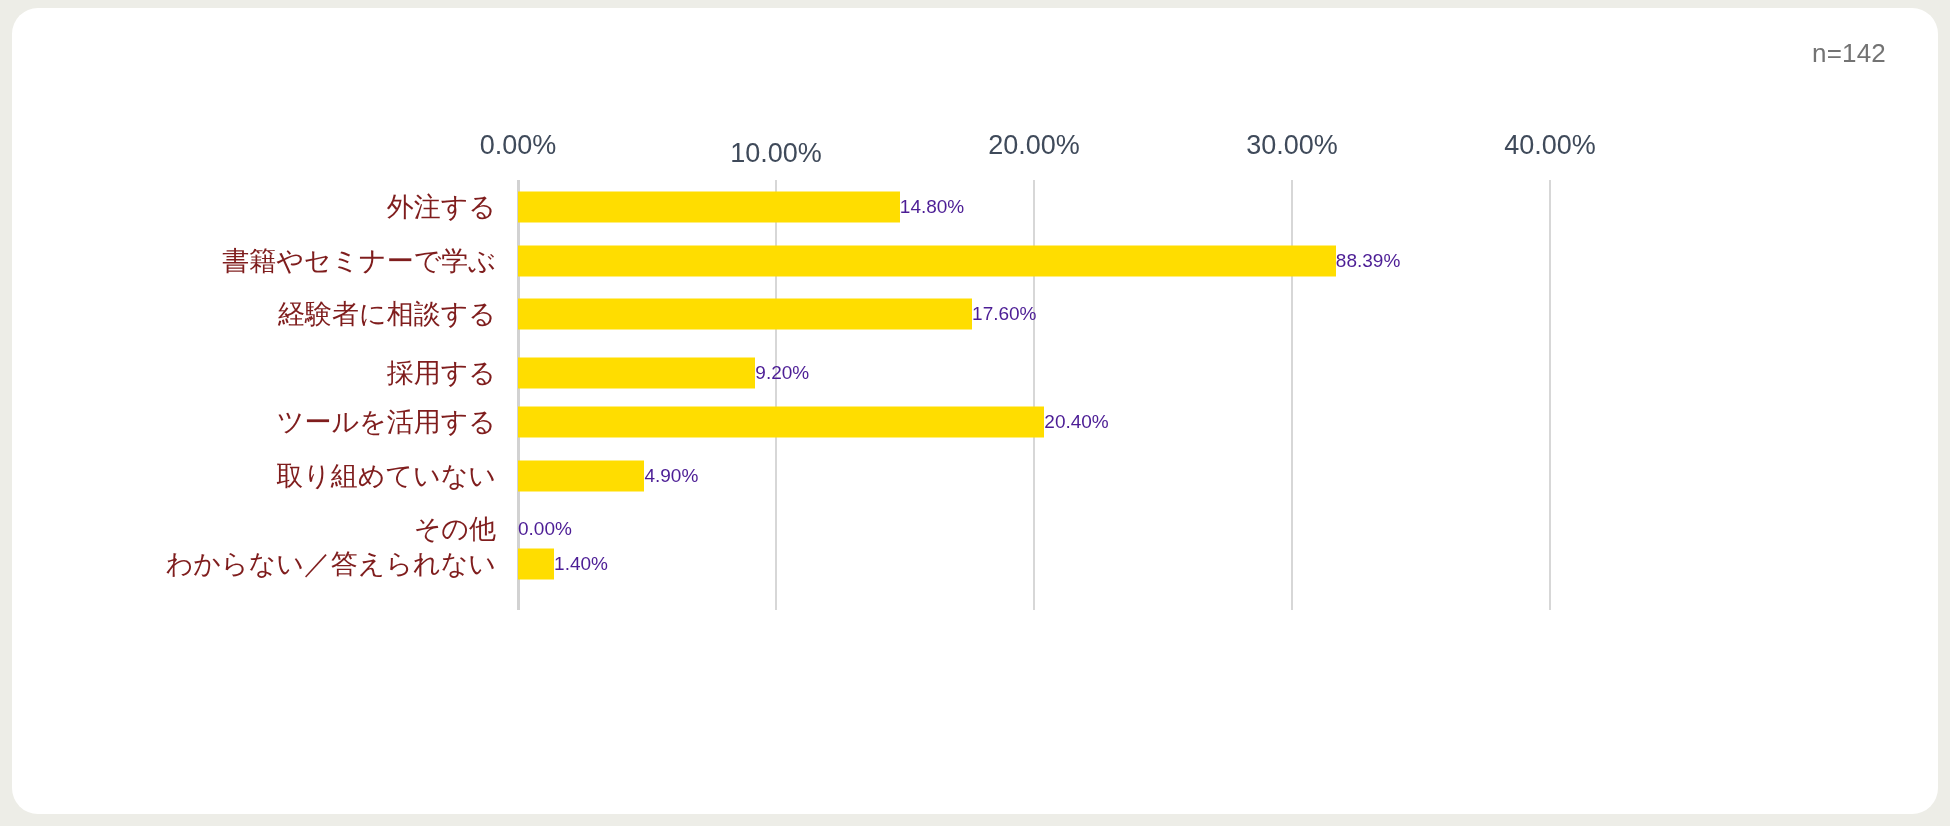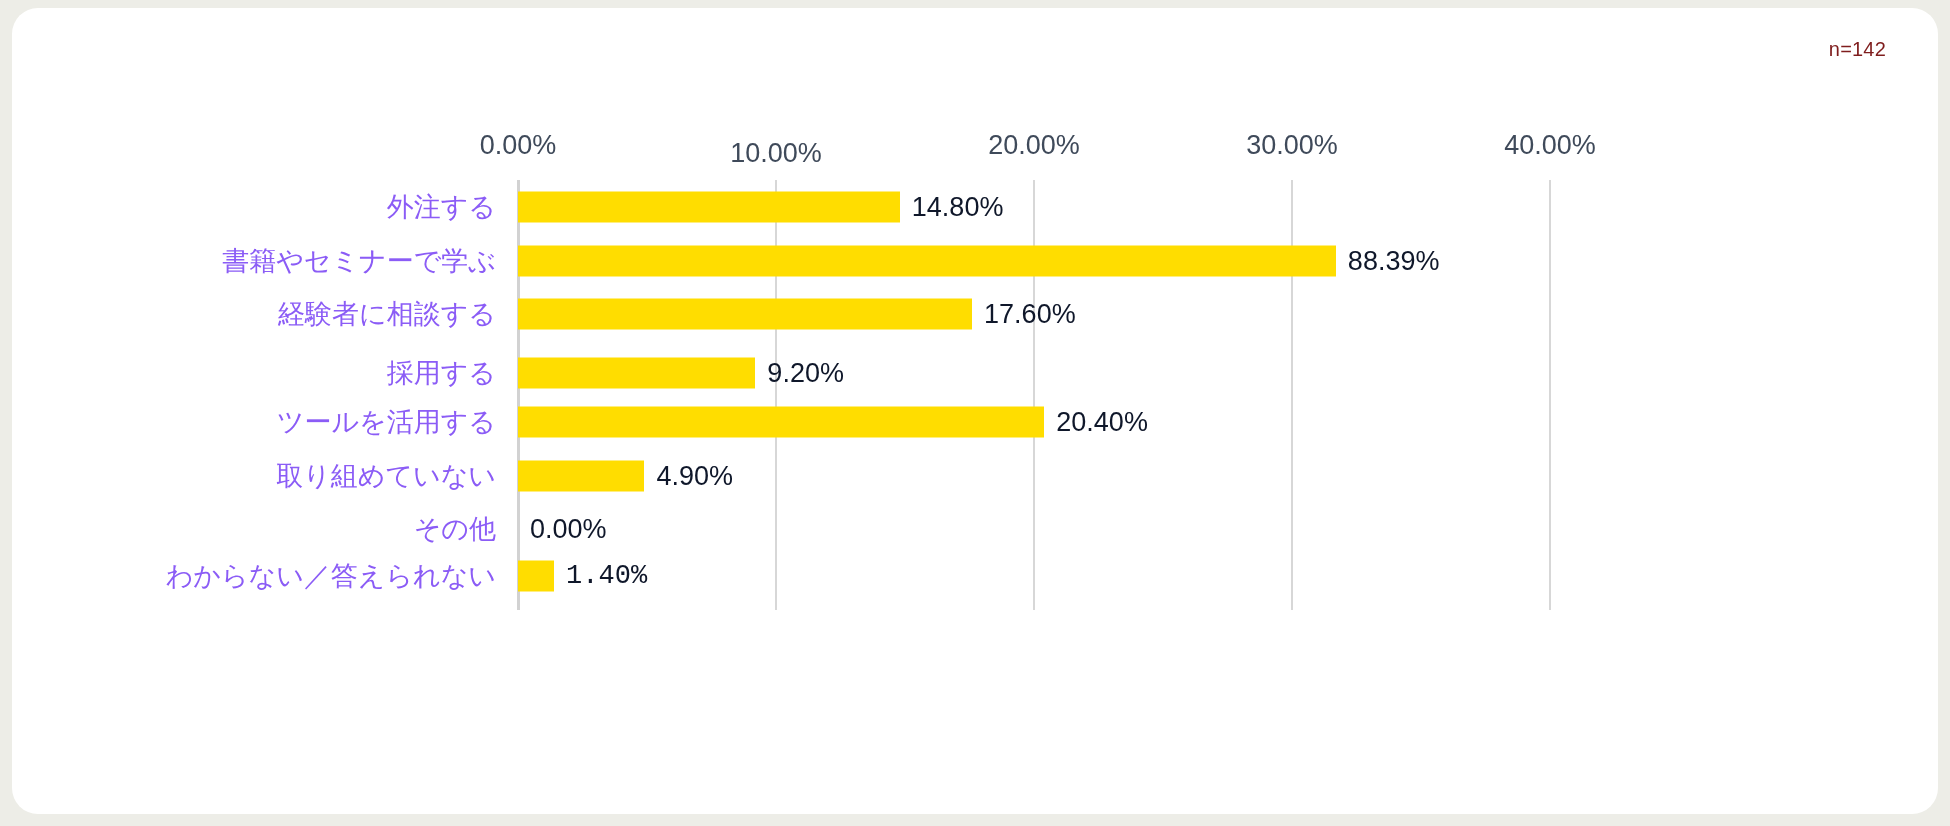--- a/index.html
+++ b/index.html
@@ -24,22 +24,22 @@
     background: #ffffff;
     border-radius: 26px;
     box-sizing: border-box;
   }
 
   
   .n-annotation {
     position: absolute;
     right: 52px;
     top: 30px;
-    font-size: 20px;
-    color: #7f1d1d;
+    font-size: 26px;
+    color: #737373;
     letter-spacing: 0.2px;
     white-space: nowrap;
   }
 
   
   
   
   .plot {
     position: absolute;
     left: 0;
@@ -97,42 +97,42 @@
     height: 53.75px;
   }
 
   .cat-label {
     position: absolute;
     right: calc(100% - 506px);
     top: 50%;
     transform: translateY(-50%);
     padding-right: 22px;
     font-size: 27px;
-    color: #8b5cf6;
+    color: #7f1d1d;
     white-space: nowrap;
     text-align: right;
   }
 
   .bar {
     position: absolute;
     left: 506px;
     top: 50%;
     transform: translateY(-50%);
     height: 31px;
     background: #ffdd00;
   }
 
   .val-label {
     position: absolute;
     top: 50%;
     transform: translateY(-50%);
-    font-size: 27px;
-    color: #0f172a;
+    font-size: 19px;
+    color: #4c1d95;
     white-space: nowrap;
-    padding-left: 12px;
+    padding-left: 0;
   }
 </style>
 </head>
 <body>
 
 <div class="card">
 
   <div class="n-annotation">n=142</div>
 
   <div class="plot">
@@ -178,21 +178,21 @@
         </div>
         <div class="row" style="top: 268.75px; height: 53.75px;">
           <div class="cat-label">取り組めていない</div>
           <div class="bar" style="width: 126.42px; background: rgb(255, 221, 0);"></div>
           <div class="val-label" style="left: 632.42px;">4.90%</div>
         </div>
         <div class="row" style="top: 322.5px; height: 53.75px;">
           <div class="cat-label">その他</div>
           <div class="val-label" style="left: 506px;">0.00%</div>
         </div>
-        <div class="row" style="top: 369px; height: 53.75px; font-family: Liberation Mono, monospace;">
+        <div class="row" style="top: 357px; height: 53.75px;">
           <div class="cat-label">わからない／答えられない</div>
           <div class="bar" style="width: 36.12px; background: rgb(255, 221, 0);"></div>
           <div class="val-label" style="left: 542.12px;">1.40%</div>
         </div>
       </div>
   </div>
 
 </div>
 
 </body></html>

